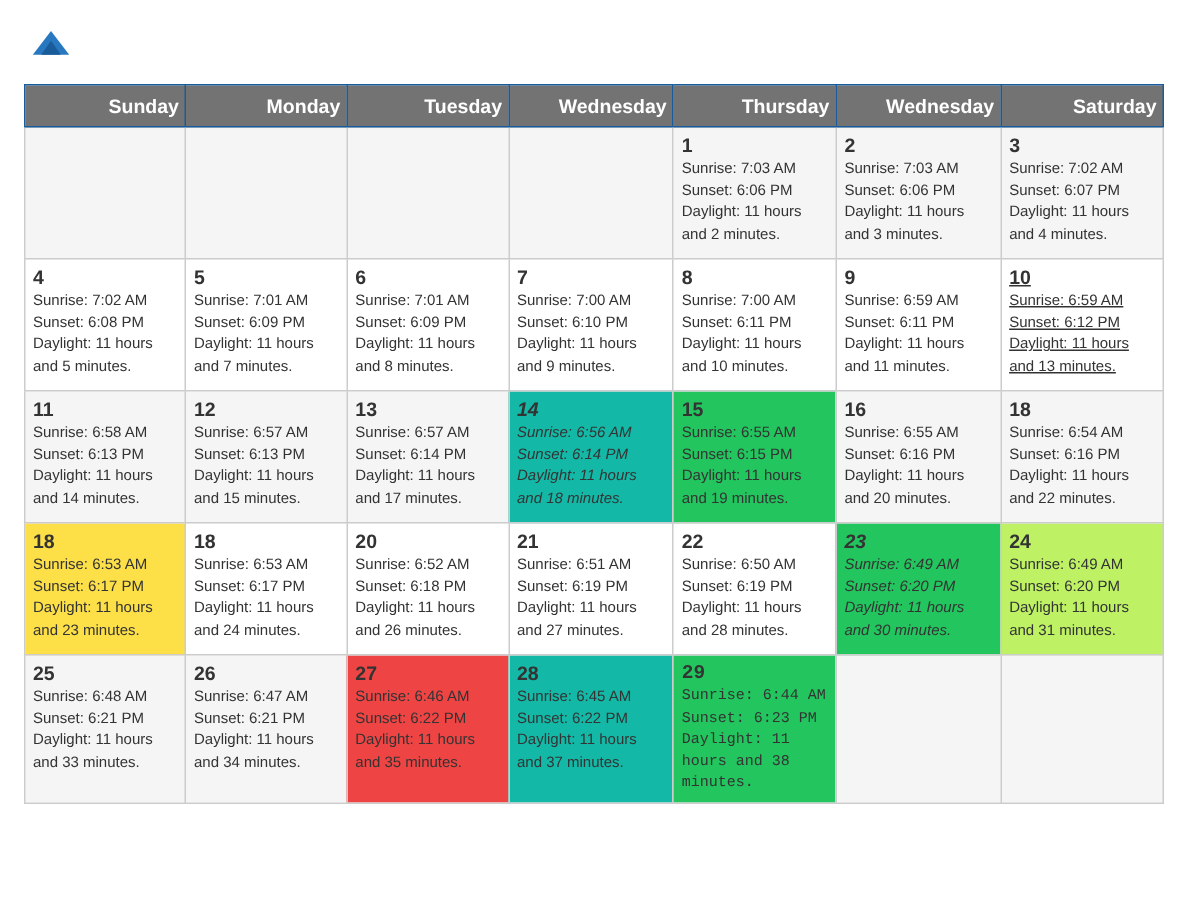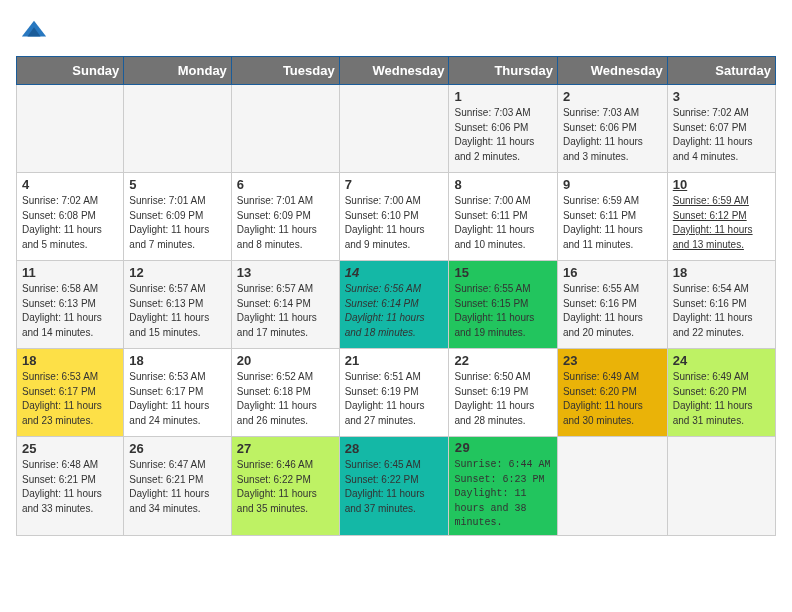--- a/index.html
+++ b/index.html
@@ -256,21 +256,21 @@
           <div class="day-info">Sunrise: 6:51 AM
 Sunset: 6:19 PM
 Daylight: 11 hours and 27 minutes.</div>
         </td>
         <td style="background-color: rgb(255, 255, 255);">
           <span class="day-num">22</span>
           <div class="day-info">Sunrise: 6:50 AM
 Sunset: 6:19 PM
 Daylight: 11 hours and 28 minutes.</div>
         </td>
-        <td style="background-color: #eab308;">
+        <td style="background-color: #22c55e; font-style: italic;">
           <span class="day-num">23</span>
           <div class="day-info">Sunrise: 6:49 AM
 Sunset: 6:20 PM
 Daylight: 11 hours and 30 minutes.</div>
         </td>
         <td style="background-color: #bef264;">
           <span class="day-num">24</span>
           <div class="day-info">Sunrise: 6:49 AM
 Sunset: 6:20 PM
 Daylight: 11 hours and 31 minutes.</div>
@@ -282,21 +282,21 @@
           <div class="day-info">Sunrise: 6:48 AM
 Sunset: 6:21 PM
 Daylight: 11 hours and 33 minutes.</div>
         </td>
         <td style="background-color: rgb(245, 245, 245);">
           <span class="day-num">26</span>
           <div class="day-info">Sunrise: 6:47 AM
 Sunset: 6:21 PM
 Daylight: 11 hours and 34 minutes.</div>
         </td>
-        <td style="background-color: #bef264;">
+        <td style="background-color: #ef4444;">
           <span class="day-num">27</span>
           <div class="day-info">Sunrise: 6:46 AM
 Sunset: 6:22 PM
 Daylight: 11 hours and 35 minutes.</div>
         </td>
         <td style="background-color: #14b8a6;">
           <span class="day-num">28</span>
           <div class="day-info">Sunrise: 6:45 AM
 Sunset: 6:22 PM
 Daylight: 11 hours and 37 minutes.</div>

